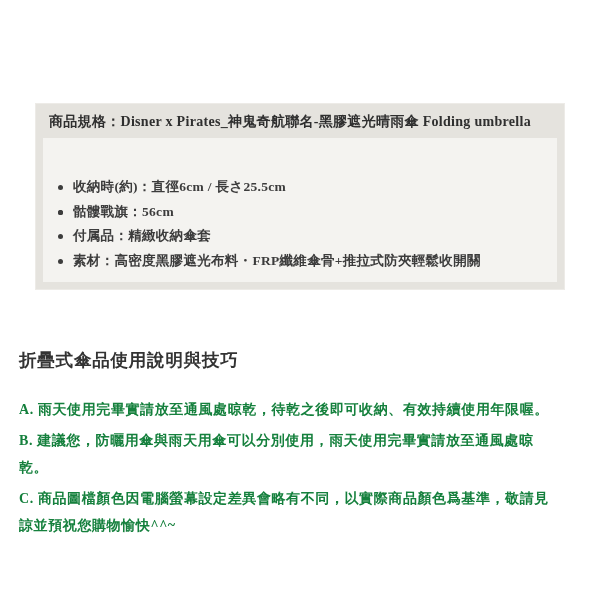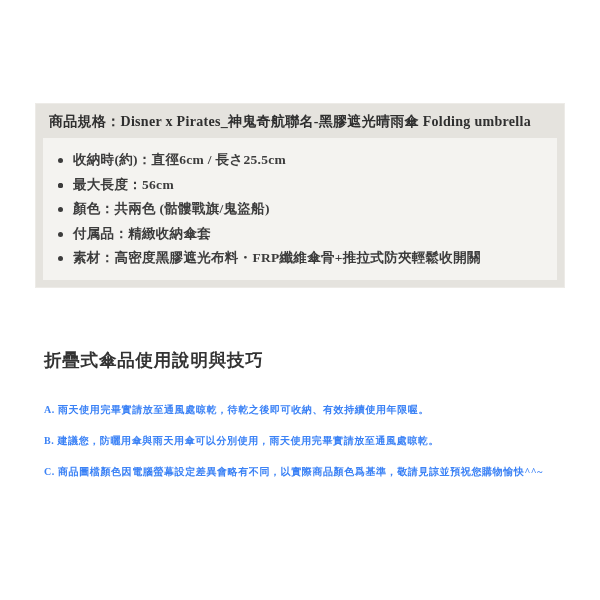--- a/index.html
+++ b/index.html
@@ -31,21 +31,21 @@
     font-weight: 700;
     color: #2f2f2f;
     letter-spacing: 0.3px;
     white-space: nowrap;
   }
   .spec-body {
     margin: 0 7px;
     background: #f4f3f0;
     padding: 10px 14px 9px 8px;
   }
-  .spec-list { list-style: none; }
+  .spec-list { list-style: none; margin-top: 27px; }
   .spec-item {
     position: relative;
     padding-left: 22px;
     font-size: 13.5px;
     font-weight: 600;
     color: #3c3c3c;
     line-height: 24.5px;
     letter-spacing: 0.3px;
     white-space: nowrap;
   }
@@ -53,34 +53,34 @@
     position: absolute;
     left: 7px; top: 10px;
     width: 5px; height: 5px;
     border-radius: 50%;
     background: #3c3c3c;
   }
 
   
   .usage-section {
     position: absolute;
-    left: 44px; top: 348px;
+    left: 19px; top: 348px;
     width: 535px;
   }
   .usage-title {
     font-size: 17.5px;
     font-weight: 700;
     color: #333333;
     letter-spacing: 0.8px;
     margin-bottom: 24px;
   }
   .usage-paragraph {
-    font-size: 10px;
+    font-size: 14px;
     font-weight: 600;
-    color: #3b82f6;
+    color: #15803d;
     line-height: 27px;
     letter-spacing: 0.6px;
     margin-bottom: 4px;
   }
 </style>
 </head>
 <body>
 
 <div class="page">
 
@@ -90,25 +90,21 @@
       <ul class="spec-list">
         <li class="spec-item">
           <span class="bullet-dot"></span>
           <span>收納時(約)：直徑6cm / 長さ25.5cm</span>
         </li>
         <li class="spec-item">
           <span class="bullet-dot"></span>
         </li>
         <li class="spec-item">
           <span class="bullet-dot"></span>
-          <span>最大長度：56cm</span>
-        </li>
-        <li class="spec-item">
-          <span class="bullet-dot"></span>
-          <span>顏色：共兩色 (骷髏戰旗/鬼盜船)</span>
+          <span>骷髏戰旗：56cm</span>
         </li>
         <li class="spec-item">
           <span class="bullet-dot"></span>
           <span>付属品：精緻收納傘套</span>
         </li>
         <li class="spec-item">
           <span class="bullet-dot"></span>
           <span>素材：高密度黑膠遮光布料・FRP纖維傘骨+推拉式防夾輕鬆收開關</span>
         </li>
       </ul>

